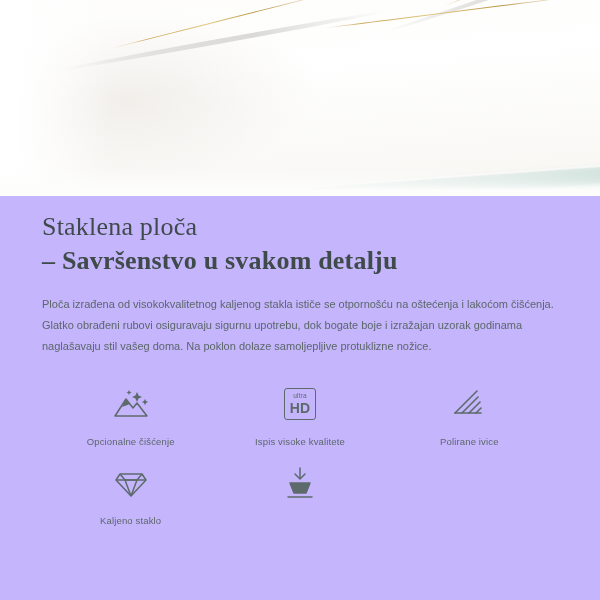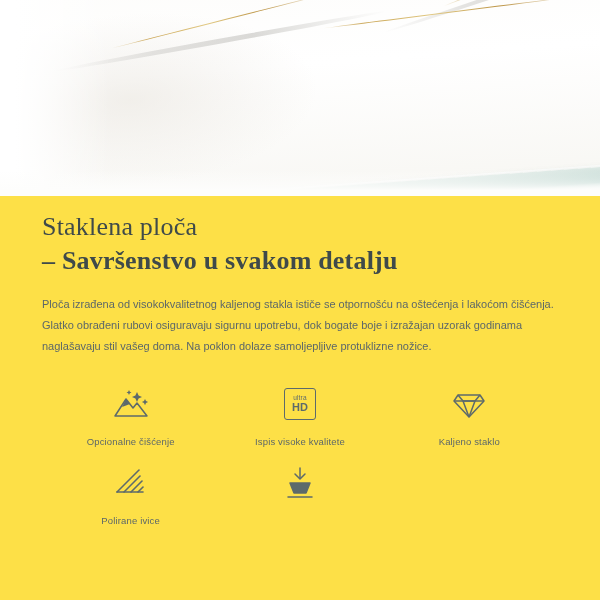--- a/index.html
+++ b/index.html
@@ -10,21 +10,21 @@
     width: 600px;
     height: 600px;
     background: #ffffff;
     font-family: "Liberation Sans", sans-serif;
     overflow: hidden;
   }
   .page {
     position: relative;
     width: 600px;
     height: 600px;
-    background: #fde047;
+    background: #c4b5fd;
     overflow: hidden;
   }
 
   
   .hero {
     position: relative;
     width: 600px;
     height: 196px;
     overflow: hidden;
     background: #ffffff;
@@ -155,21 +155,21 @@
     align-items: center;
     justify-content: center;
     line-height: 1;
   }
   .ultrahd-box .u1 {
     font-size: 6.5px;
     letter-spacing: 0.2px;
     color: #5d6a6b;
   }
   .ultrahd-box .u2 {
-    font-size: 11px;
+    font-size: 14px;
     font-weight: bold;
     color: #5d6a6b;
     margin-top: 1px;
   }
 </style>
 </head>
 <body>
 
 <div class="page">
 
@@ -220,46 +220,46 @@
           <div class="ultrahd-box">
             <span class="u1">ultra</span>
             <span class="u2">HD</span>
           </div>
         </div>
         <div class="feature-label">Ispis visoke kvalitete</div>
       </div>
 
       <div class="feature">
         <div class="feature-icon">
+          <svg width="36" height="34" viewBox="0 0 36 34" fill="none" stroke="#5d6a6b" stroke-width="1.6" stroke-linecap="round">
+            <path d="M4 26 L26 4"></path>
+            <path d="M4 26 L30 26"></path>
+            <path d="M11 26 L27 10"></path>
+            <path d="M18 26 L29 15"></path>
+            <path d="M25 26 L30 21"></path>
+          </svg>
+        </div>
+        <div class="feature-label">Polirane ivice</div>
+      </div>
+
+      <div class="feature">
+        <div class="feature-icon">
           <svg width="40" height="34" viewBox="0 0 40 34" fill="none" stroke="#5d6a6b" stroke-width="1.5" stroke-linejoin="round">
             <path d="M9 8 L31 8 L35 14 L20 30 L5 14 Z"></path>
             <path d="M5 14 L35 14"></path>
             <path d="M9 8 L14 14 L20 30"></path>
             <path d="M31 8 L26 14 L20 30"></path>
             <path d="M14 14 L26 14"></path>
           </svg>
         </div>
         <div class="feature-label">Kaljeno staklo</div>
       </div>
 
       <div class="feature">
         <div class="feature-icon">
-          <svg width="36" height="34" viewBox="0 0 36 34" fill="none" stroke="#5d6a6b" stroke-width="1.6" stroke-linecap="round">
-            <path d="M4 26 L26 4"></path>
-            <path d="M4 26 L30 26"></path>
-            <path d="M11 26 L27 10"></path>
-            <path d="M18 26 L29 15"></path>
-            <path d="M25 26 L30 21"></path>
-          </svg>
-        </div>
-        <div class="feature-label">Polirane ivice</div>
-      </div>
-
-      <div class="feature">
-        <div class="feature-icon">
           <svg width="38" height="36" viewBox="0 0 38 36" fill="none" stroke="#5d6a6b" stroke-width="1.5" stroke-linecap="round" stroke-linejoin="round">
             <path d="M19 3 L19 13"></path>
             <path d="M14 9 L19 14 L24 9"></path>
             <path d="M9 18 L29 18 L25 28 L13 28 Z" fill="#5d6a6b" stroke="#5d6a6b"></path>
             <path d="M7 32 L31 32"></path>
           </svg>
         </div>
       </div>
 
 

